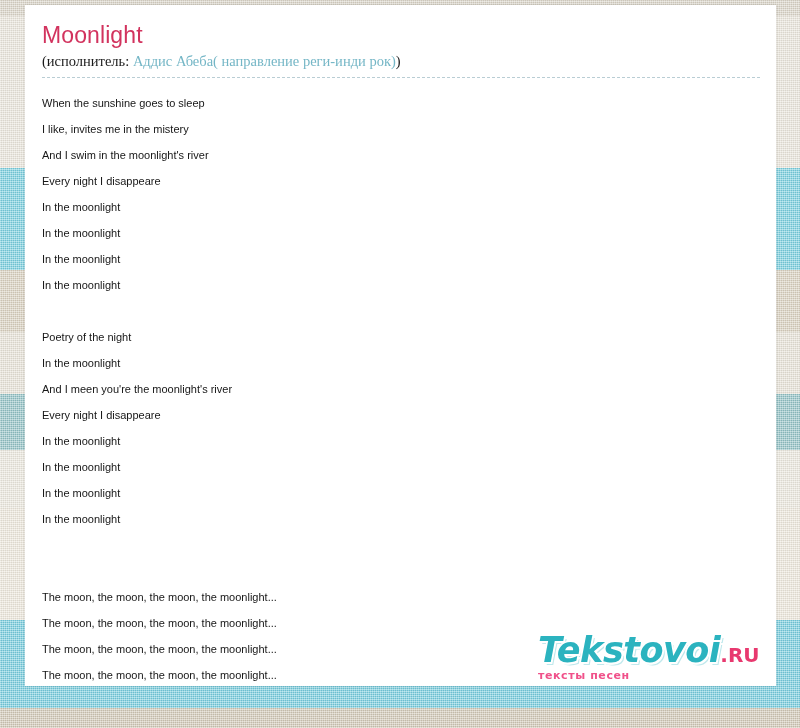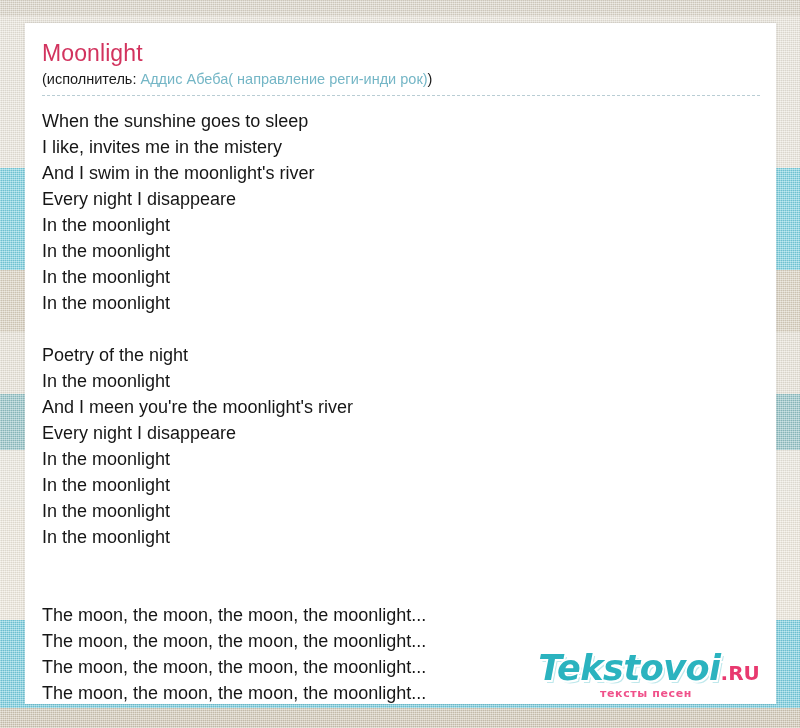--- a/index.html
+++ b/index.html
@@ -33,21 +33,21 @@
     background-image:
       repeating-linear-gradient(0deg, rgba(255,255,255,0.35) 0px, rgba(255,255,255,0.35) 1px, rgba(0,0,0,0.035) 1px, rgba(0,0,0,0.035) 2px),
       repeating-linear-gradient(90deg, rgba(255,255,255,0.30) 0px, rgba(255,255,255,0.30) 1px, rgba(0,0,0,0.030) 1px, rgba(0,0,0,0.030) 2px);
     pointer-events: none;
   }
 
   
   #card {
     position: absolute;
     left: 25px;
-    top: 23px;
+    top: 5px;
     width: 751px;
     height: 681px;
     background: #ffffff;
     box-sizing: border-box;
     box-shadow: 0 0 3px rgba(0,0,0,0.10);
     overflow: hidden;
   }
 
   .card-inner {
     padding: 17px 16px 0 17px;
@@ -63,45 +63,46 @@
   }
 
   #artist-line {
     font-size: 14.5px;
     color: #222222;
     line-height: 20px;
     padding-bottom: 6px;
     border-bottom: 1px dashed #b9cdd4;
     margin-bottom: 0;
     white-space: nowrap;
+    font-family: Liberation Serif, serif;
   }
   #artist-line .artist-label { color: #1a1a1a; }
   #artist-link {
     color: #74b6c6;
     text-decoration: none;
   }
 
   #lyrics {
     margin-top: 12px;
-    font-size: 18px;
+    font-size: 11px;
     line-height: 26px;
     color: #161616;
     white-space: pre-wrap;
   }
   .lyr-line { min-height: 26px; }
   .lyr-blank { height: 26px; }
 
   
   #logo {
     position: absolute;
     right: 16px;
     bottom: 8px;
     width: 222px;
     height: 46px;
-    text-align: center;
+    text-align: left;
     user-select: none;
   }
   #logo-main {
     font-family: "DejaVu Sans", sans-serif;
     font-size: 35px;
     font-weight: bold;
     font-style: italic;
     letter-spacing: -0.5px;
     line-height: 36px;
     white-space: nowrap;

